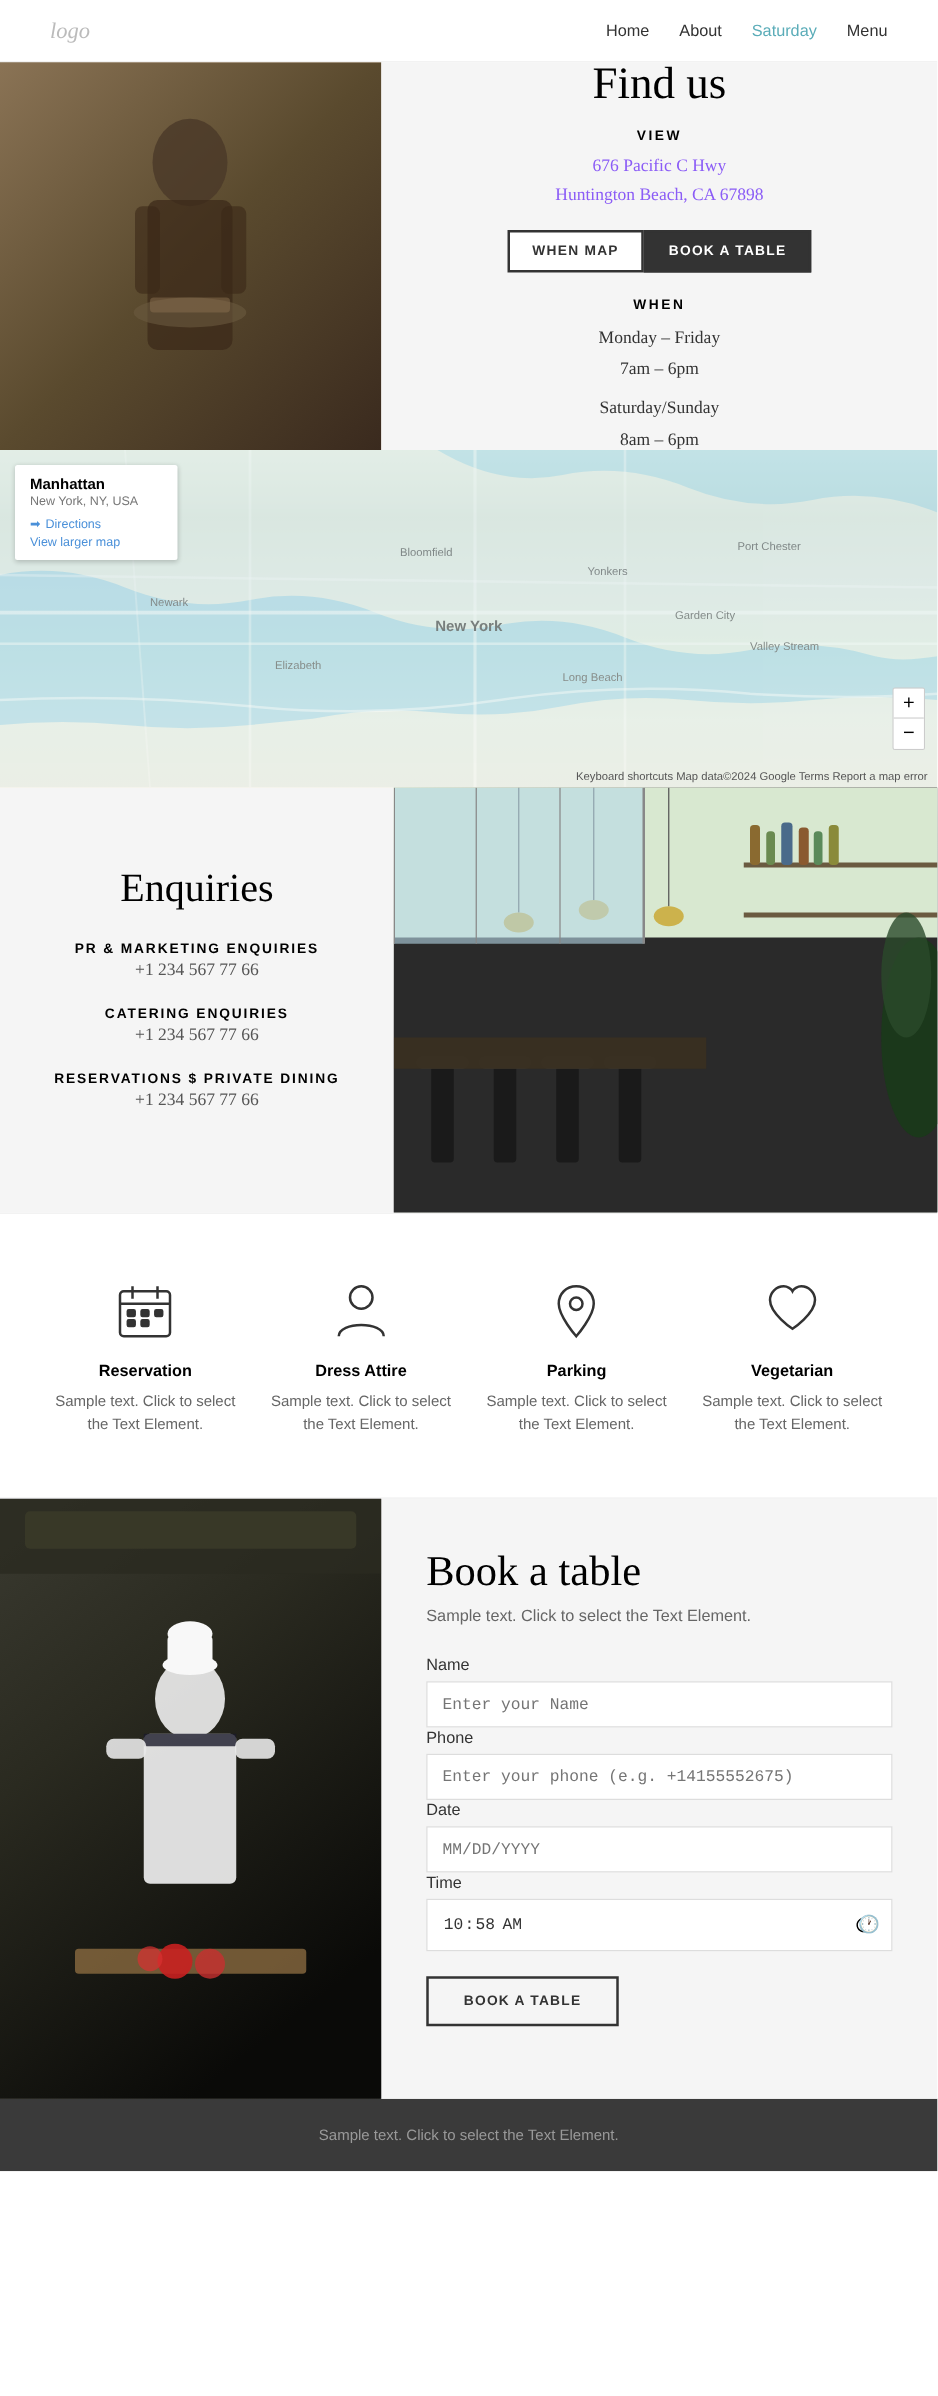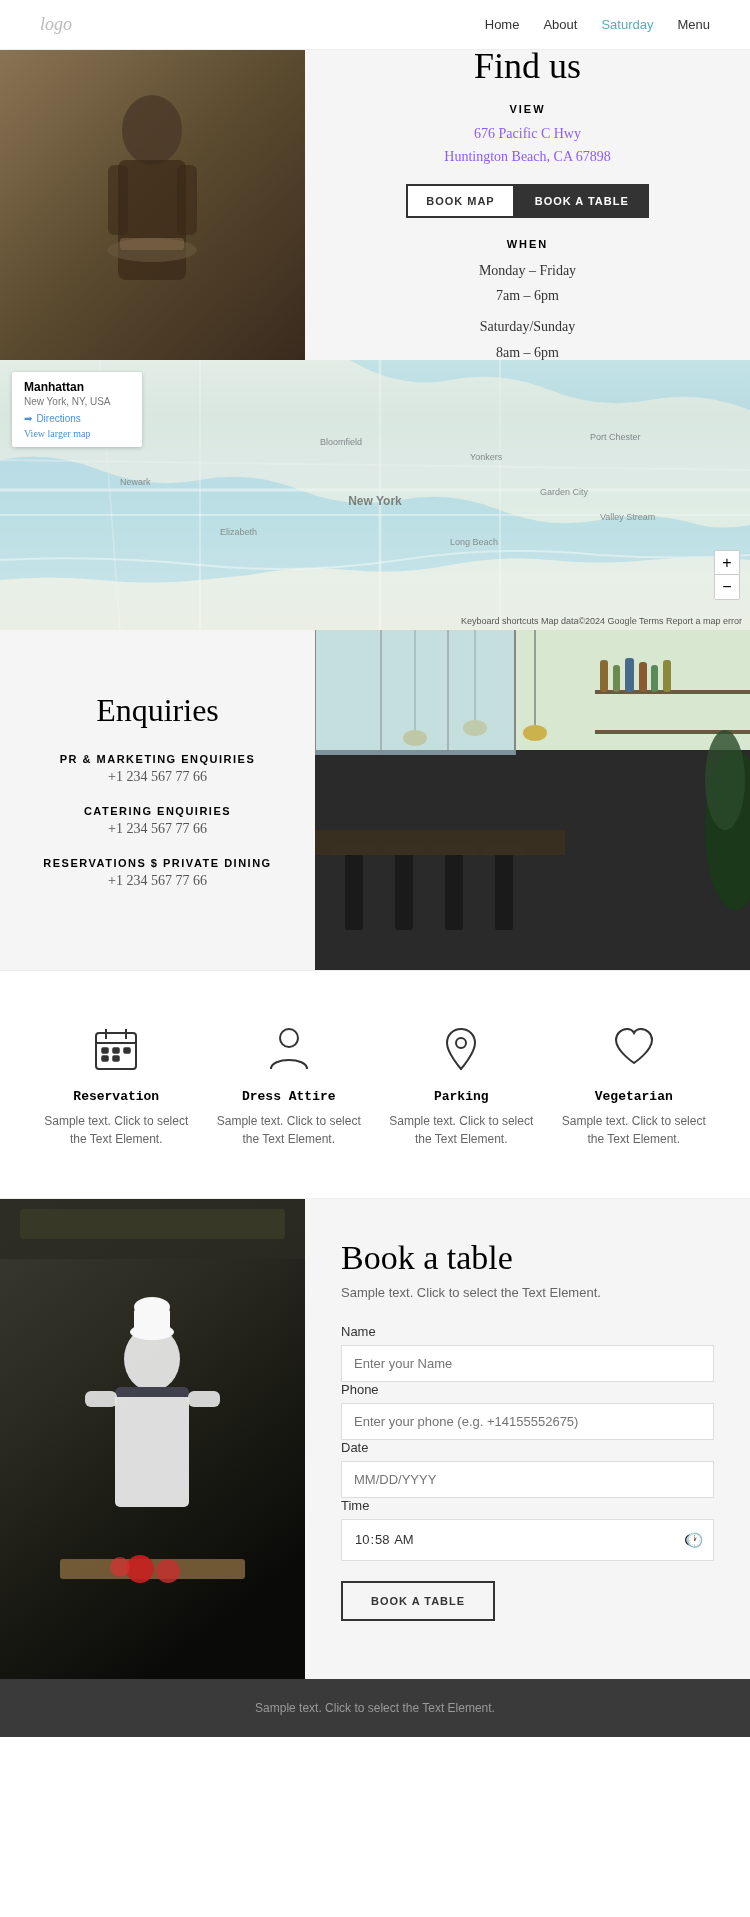--- a/index.html
+++ b/index.html
@@ -59,21 +59,21 @@
     }
     .map-overlay {
       position: absolute; top: 12px; left: 12px;
       background: white; padding: 8px 12px; border-radius: 2px;
       box-shadow: 0 1px 4px rgba(0,0,0,0.2); font-family: Arial, sans-serif;
       font-size: 11px; min-width: 130px;
     }
     .map-overlay strong { font-size: 12px; display: block; margin-bottom: 2px; }
     .map-overlay .sub { color: #777; font-size: 10px; margin-bottom: 6px; }
     .map-overlay .dir-link { color: #4a90d9; text-decoration: none; font-size: 10px; display: flex; align-items: center; gap: 4px; }
-    .map-overlay .larger-link { color: #4a90d9; text-decoration: none; font-size: 10px; margin-top: 4px; display: block; font-family: Liberation Serif, serif; }
+    .map-overlay .larger-link { color: #4a90d9; text-decoration: none; font-size: 10px; margin-top: 4px; display: block; }
     .map-zoom {
       position: absolute; bottom: 30px; right: 10px;
       background: white; border: 1px solid #ccc; border-radius: 2px;
     }
     .map-zoom button {
       display: block; width: 24px; height: 24px; border: none;
       background: white; cursor: pointer; font-size: 16px; line-height: 24px;
       border-bottom: 1px solid #ccc;
     }
     .map-zoom button:last-child { border-bottom: none; }
@@ -106,21 +106,21 @@
       padding: 50px 30px; display: flex; justify-content: space-around; align-items: flex-start;
       background: #fff; border-top: 1px solid #eee; border-bottom: 1px solid #eee;
     }
     .feature-item { text-align: center; width: 160px; }
     .feature-icon {
       width: 56px; height: 56px; margin: 0 auto 12px;
       display: flex; align-items: center; justify-content: center;
     }
     .feature-icon svg { width: 48px; height: 48px; stroke: #333; fill: none; stroke-width: 1.5; }
     .feature-title {
-      font-family: Liberation Mono, monospace; font-weight: bold; font-size: 13px; margin-bottom: 8px;
+      font-family: Liberation Sans, sans-serif; font-weight: bold; font-size: 13px; margin-bottom: 8px;
     }
     .feature-text { font-family: Arial, sans-serif; font-size: 12px; color: #666; line-height: 1.5; }
 
     
     .book-section { display: flex; min-height: 480px; }
     .book-image {
       width: 305px;
       background: linear-gradient(135deg, #2a2a2a 0%, #3a3530 30%, #1a1a14 70%, #0a0a08 100%);
       position: relative; overflow: hidden;
     }
@@ -129,21 +129,21 @@
     }
     .book-form-area h2 { font-size: 34px; font-weight: normal; margin-bottom: 8px; }
     .book-subtitle { font-family: Arial, sans-serif; font-size: 13px; color: #666; margin-bottom: 24px; }
     .form-group { margin-bottom: 0; }
     .form-label {
       display: block; font-family: Arial, sans-serif; font-size: 13px;
       color: #333; margin-bottom: 6px;
     }
     .form-input {
       width: 100%; padding: 10px 12px; border: 1px solid #ddd;
-      background: #fff; font-family: Liberation Sans, sans-serif; font-size: 13px;
+      background: #fff; font-family: Liberation Mono, monospace; font-size: 13px;
       color: #999; outline: none;
     }
     .time-input-wrap { position: relative; }
     .time-input { color: #333 !important; }
     .clock-icon {
       position: absolute; right: 10px; top: 50%; transform: translateY(-50%);
       color: #888; font-size: 14px;
     }
     .btn-book-table {
       margin-top: 20px; border: 2px solid #333; padding: 12px 28px;
@@ -201,21 +201,21 @@
     </div>
   </div>
   <div class="find-us-content">
     <h2>Find us</h2>
     <div class="section-label">VIEW</div>
     <div class="address">
       <span>676 Pacific C Hwy</span><br>
       <span>Huntington Beach, CA 67898</span>
     </div>
     <div class="btn-group">
-      <button class="btn-outline">BOOK MAP</button>
+      <button class="btn-outline">WHEN MAP</button>
       <button class="btn-filled">BOOK A TABLE</button>
     </div>
     <div class="section-label">WHEN</div>
     <div class="hours">
       <div>Monday – Friday</div>
       <div>7am – 6pm</div>
       <div class="hours-separator"></div>
       <div>Saturday/Sunday</div>
       <div>8am – 6pm</div>
     </div>

